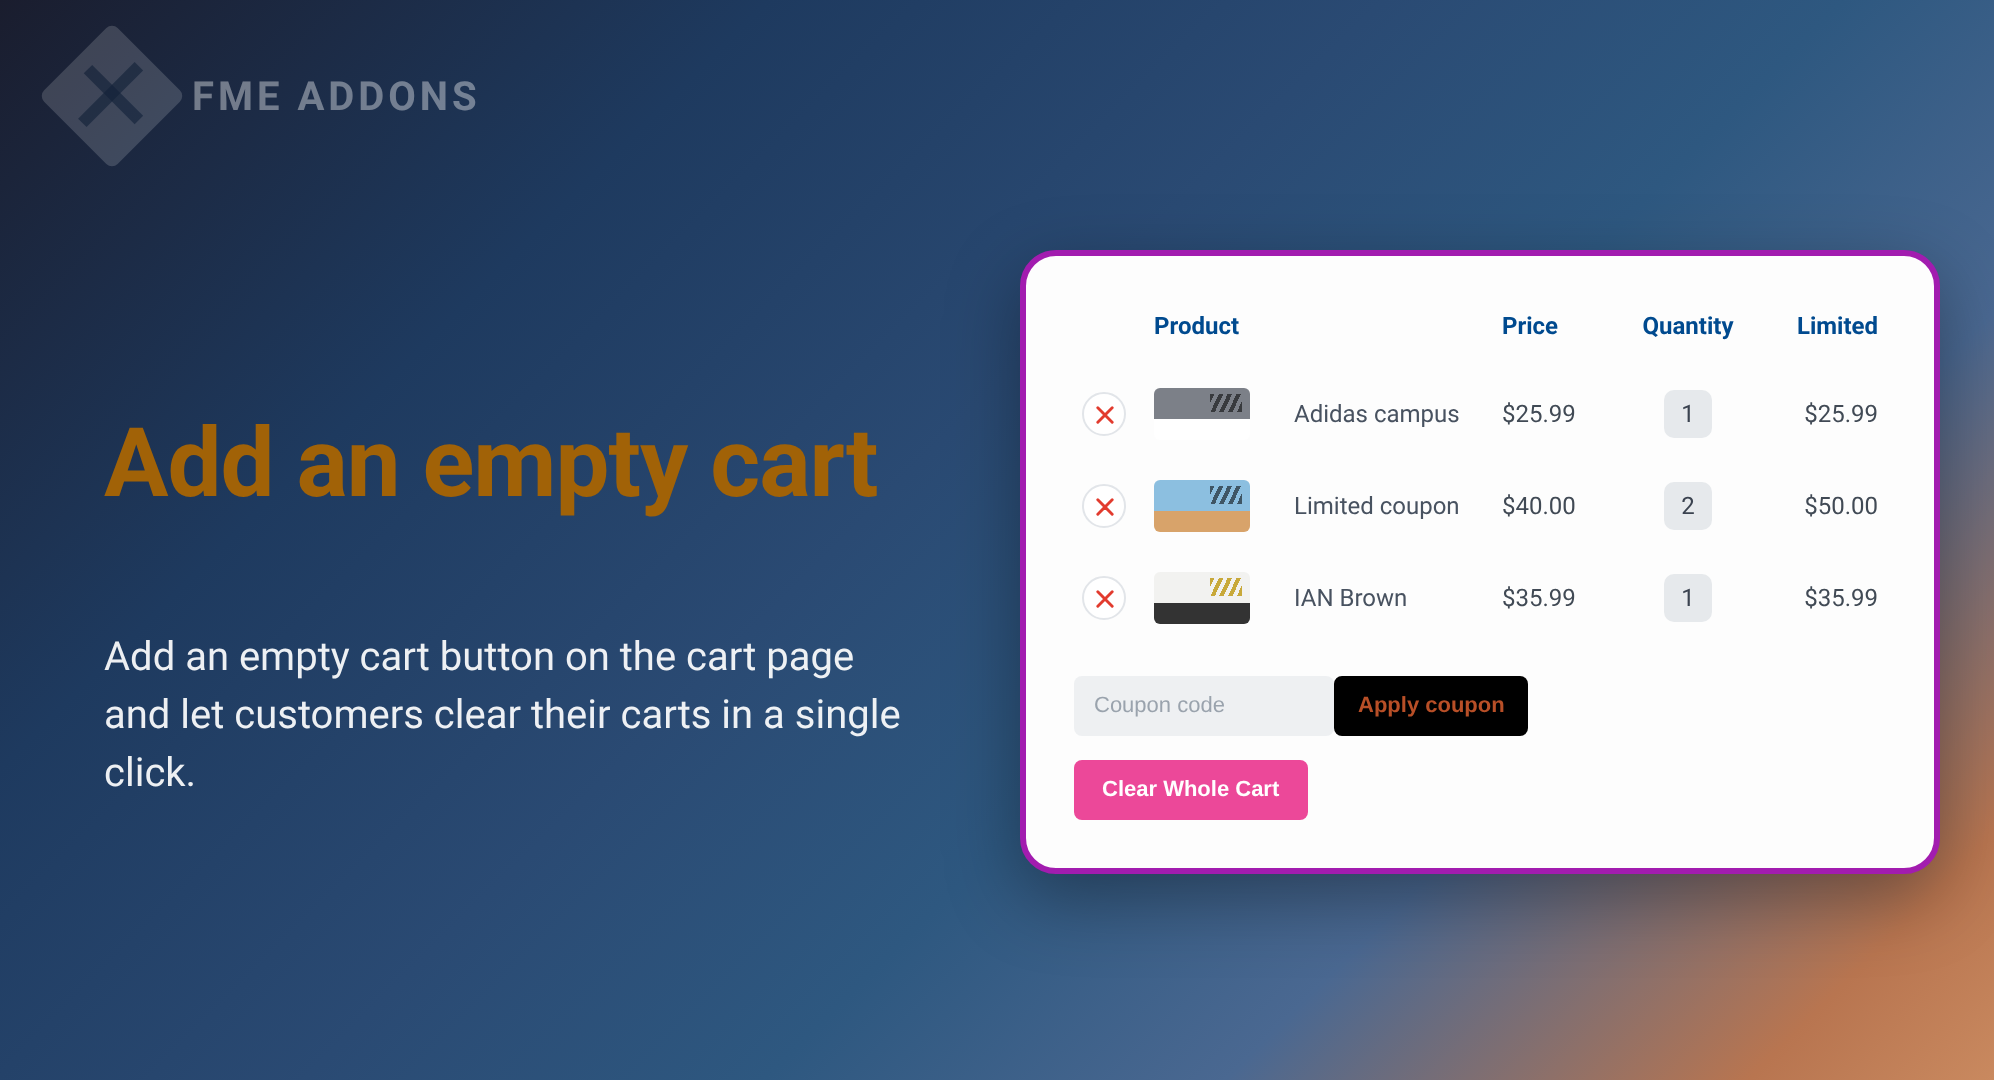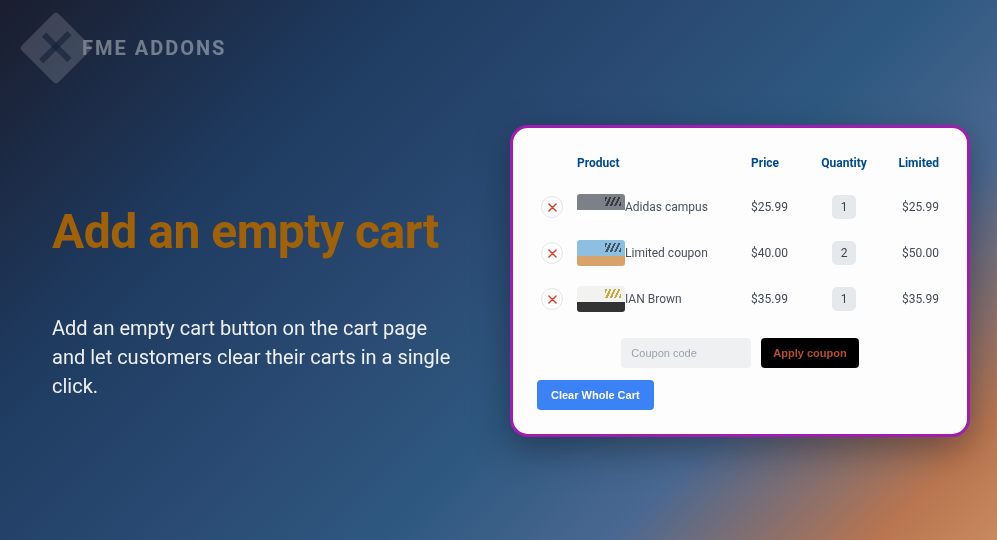--- a/index.html
+++ b/index.html
@@ -8,21 +8,21 @@
     height: 540px;
     font-family: -apple-system, BlinkMacSystemFont, "Segoe UI", Roboto, Helvetica, Arial, sans-serif;
     background: linear-gradient(135deg, #1a1d2e 0%, #1e3a5f 25%, #2a4a73 45%, #2e5880 60%, #4a6891 75%, #b87550 92%, #c9895f 100%);
     position: relative;
     overflow: hidden;
     color: #fff;
   }
   .watermark {
     position: absolute;
     top: 22px; left: 30px;
-    display: flex; align-items: center; 
+    display: flex; align-items: center; gap: 14px;
     opacity: 0.45;
   }
   .watermark .logo {
     width: 52px; height: 52px;
     background: rgba(255,255,255,0.35);
     transform: rotate(45deg);
     border-radius: 4px;
     position: relative;
   }
   .watermark .logo::before,
@@ -97,21 +97,21 @@
   .del-btn {
     width: 22px; height: 22px;
     border-radius: 50%;
     border: 1px solid #e2e5e9;
     background: #fff;
     display: flex; align-items: center; justify-content: center;
     cursor: pointer;
   }
   .del-btn svg { width: 9px; height: 9px; }
 
-  .prod-cell { display: flex; align-items: center; gap: 0; }
+  .prod-cell { display: flex; align-items: center; gap: 22px; }
   .shoe {
     width: 48px; height: 26px;
     border-radius: 3px;
     position: relative;
   }
   .shoe-gray { background: linear-gradient(180deg,#7c8088 60%, #fff 60%); }
   .shoe-blue { background: linear-gradient(180deg,#8cbfe0 60%, #d8a36a 60%); }
   .shoe-white { background: linear-gradient(180deg,#f2f2f0 60%, #333 60%); }
   .shoe::after{
     content:"";
@@ -129,21 +129,21 @@
     width: 24px; height: 24px;
     background: #e6e9ec;
     border-radius: 5px;
     font-size: 12px; color: #3b4350;
     margin: 0 auto;
   }
   td.center { text-align: center; }
   td.right { text-align: right; }
 
   .actions { margin-top: 16px; }
-  .row1 { display: flex; gap: 10px; margin-bottom: 12px; justify-content: center; }
+  .row1 { display: flex; margin-bottom: 12px; }
   .coupon-input {
     width: 130px; height: 30px;
     border: none;
     background: #eef0f2;
     border-radius: 4px;
     padding: 0 10px;
     font-size: 11px;
     color: #7d8894;
   }
   .coupon-input::placeholder { color: #9aa3ad; }
@@ -154,21 +154,21 @@
     color: #b84f27;
     border: none;
     border-radius: 4px;
     font-size: 11px;
     font-weight: 600;
     cursor: pointer;
   }
   .clear-btn {
     height: 30px;
     padding: 0 14px;
-    background: #3b82f6;
+    background: #ec4899;
     color: #fff;
     border: none;
     border-radius: 4px;
     font-size: 11px;
     font-weight: 600;
     cursor: pointer;
   }
 </style>
 </head>
 <body>

